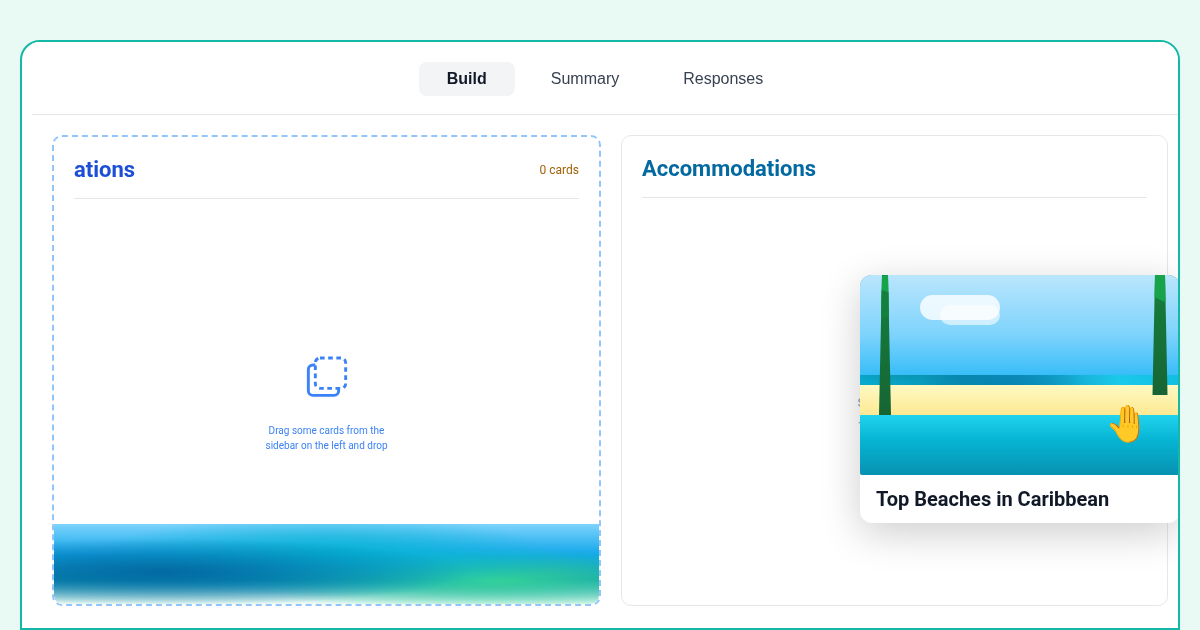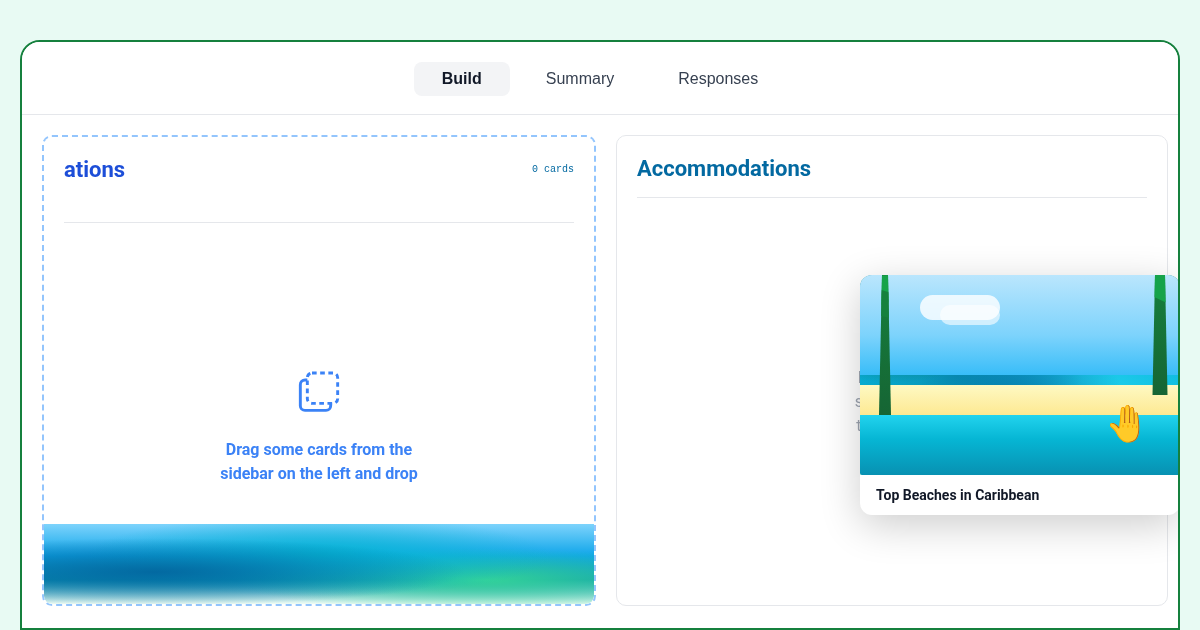--- a/index.html
+++ b/index.html
@@ -24,22 +24,23 @@
     }
 
     .main-card {
       position: absolute;
       top: 40px;
       left: 20px;
       right: 20px;
       bottom: 0;
       background: white;
       border-radius: 20px 20px 0 0;
-      border: 2px solid #15803d;
-      overflow: hidden;
+      border: 2px solid #14b8a6;
+      overflow: hidden;
+      padding-left: 10px;
     }
 
     
     .tab-bar {
       display: flex;
       align-items: center;
       justify-content: center;
       gap: 8px;
       padding: 20px 0 18px 0;
       background: white;
@@ -76,21 +77,20 @@
     .column-panel {
       flex: 1;
       border: 2px dashed #93c5fd;
       border-radius: 10px;
       margin: 20px 10px 20px 20px;
       padding: 20px;
       display: flex;
       flex-direction: column;
       position: relative;
       overflow: hidden;
-      gap: 24px;
     }
 
     .column-panel-right {
       flex: 1;
       border: 1px solid #e5e7eb;
       border-radius: 10px;
       margin: 20px 10px 20px 10px;
       padding: 20px;
       display: flex;
       flex-direction: column;
@@ -99,23 +99,22 @@
     }
 
     .panel-header {
       display: flex;
       justify-content: space-between;
       align-items: center;
       margin-bottom: 16px;
     }
 
     .cards-count {
-      font-size: 10px;
-      color: #0369a1;
-      font-family: Liberation Mono, monospace;
+      font-size: 12px;
+      color: #a16207;
     }
 
     .panel-divider {
       height: 1px;
       background: #e5e7eb;
       margin-bottom: 20px;
     }
 
     
     .empty-state {
@@ -127,25 +126,24 @@
       gap: 16px;
     }
 
     .drag-icon {
       width: 56px;
       height: 56px;
       color: #3b82f6;
     }
 
     .empty-text {
-      font-size: 16px;
+      font-size: 10px;
       color: #3b82f6;
       text-align: center;
       line-height: 1.5;
-      font-weight: bold;
     }
 
     
     .bottom-image {
       position: absolute;
       bottom: 0;
       left: 0;
       right: 0;
       height: 80px;
       background: linear-gradient(135deg, #0ea5e9 0%, #22d3ee 40%, #34d399 80%, #4ade80 100%);
@@ -300,21 +298,21 @@
     .cursor-grab {
       position: absolute;
       bottom: 30px;
       right: 30px;
       font-size: 36px;
       z-index: 5;
     }
 
     .floating-card-title {
       padding: 12px 16px;
-      font-size: 14px;
+      font-size: 20px;
       font-weight: 700;
       color: #111827;
     }
 
     
     .accommodations-title {
       font-size: 22px;
       font-weight: 700;
       color: #0369a1;
     }

